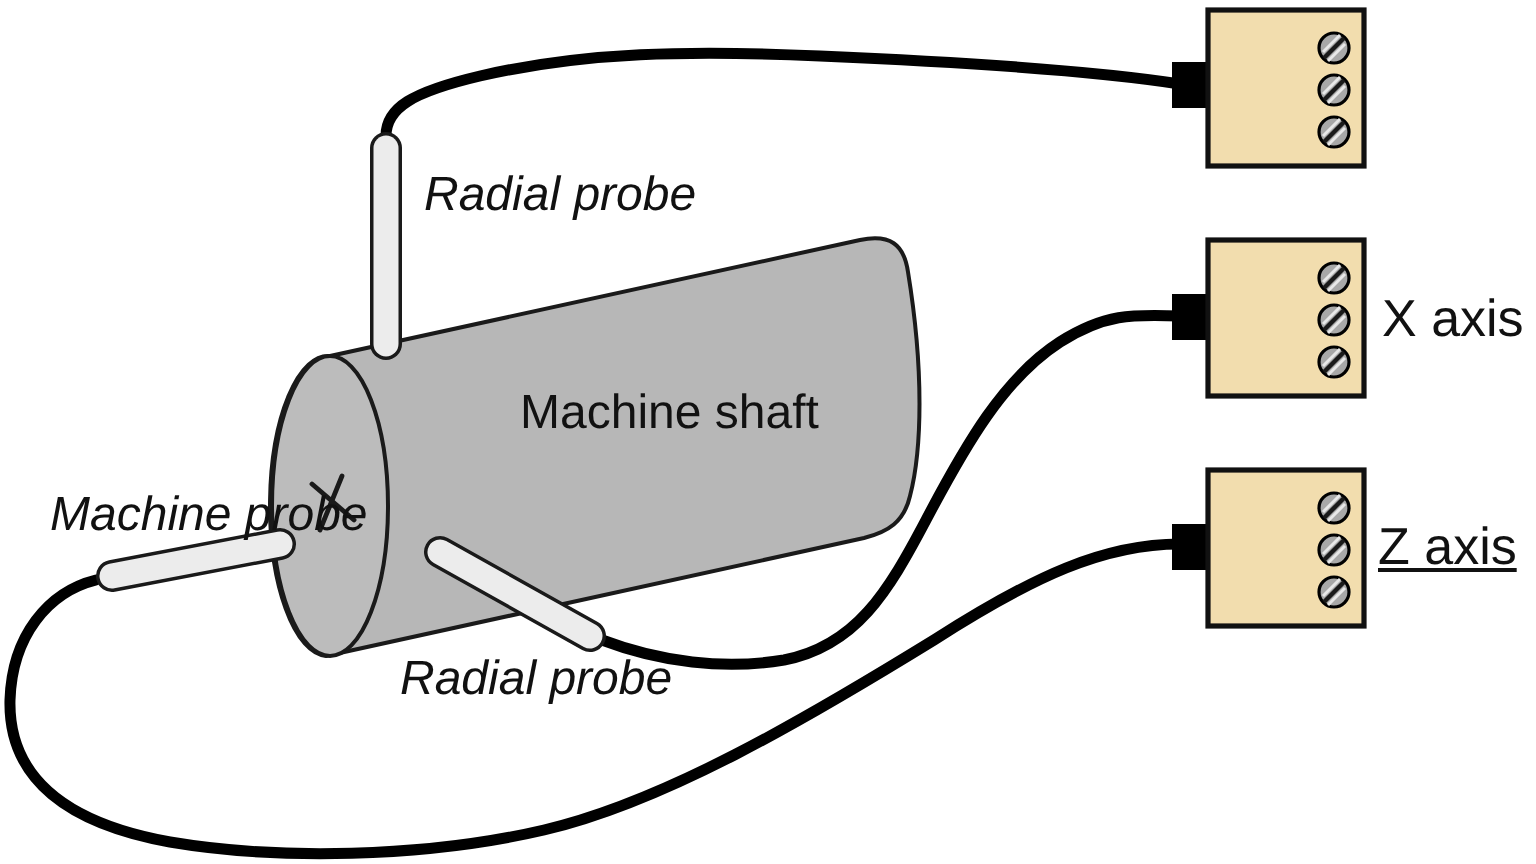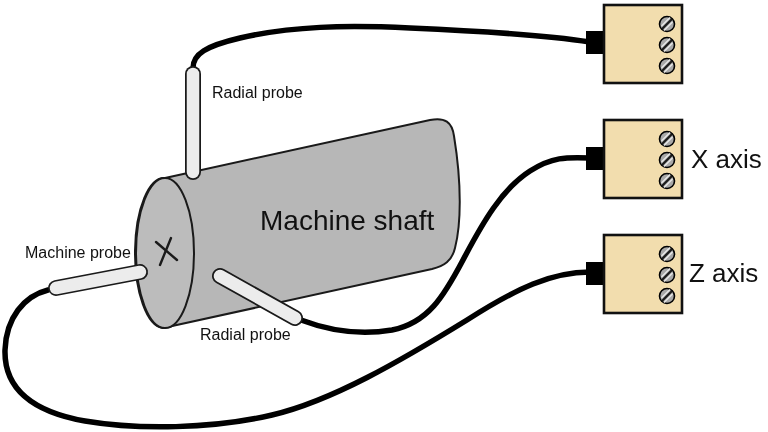--- a/index.html
+++ b/index.html
@@ -10,22 +10,22 @@
     font-family:"Liberation Sans", sans-serif;
     overflow:hidden;
   }
   .stage svg{position:absolute;left:0;top:0;}
   .lbl{
     position:absolute;
     color:#111;
     white-space:nowrap;
     line-height:1.05;
   }
-  .lbl-probe{font-size:16px;}
-  .lbl-shaft{font-size:28px;margin-top:12px;}
+  .lbl-probe{font-size:24px;font-style:italic;}
+  .lbl-shaft{font-size:24px;}
   .lbl-axis{font-size:26px;}
 </style>
 </head>
 <body>
 
 <div class="stage">
 
   <svg width="768" height="432" viewBox="0 0 768 432">
 
     <g fill="none" stroke-linecap="round">
@@ -132,15 +132,15 @@
 
   <div class="lbl lbl-shaft" style="left:260px;top:194px;">Machine shaft</div>
 
   <div class="lbl lbl-probe" style="left:25px;top:245px;">Machine probe</div>
 
   <div class="lbl lbl-probe" style="left:200px;top:327px;">Radial probe</div>
 
 
   <div class="lbl lbl-axis" style="left:691px;top:146px;">X axis</div>
 
-  <div class="lbl lbl-axis" style="left:689px;top:260px;">Z axis</div>
+  <div class="lbl lbl-axis" style="left:689px;top:260px;text-decoration:underline;">Z axis</div>
 
 </div>
 
 </body></html>

